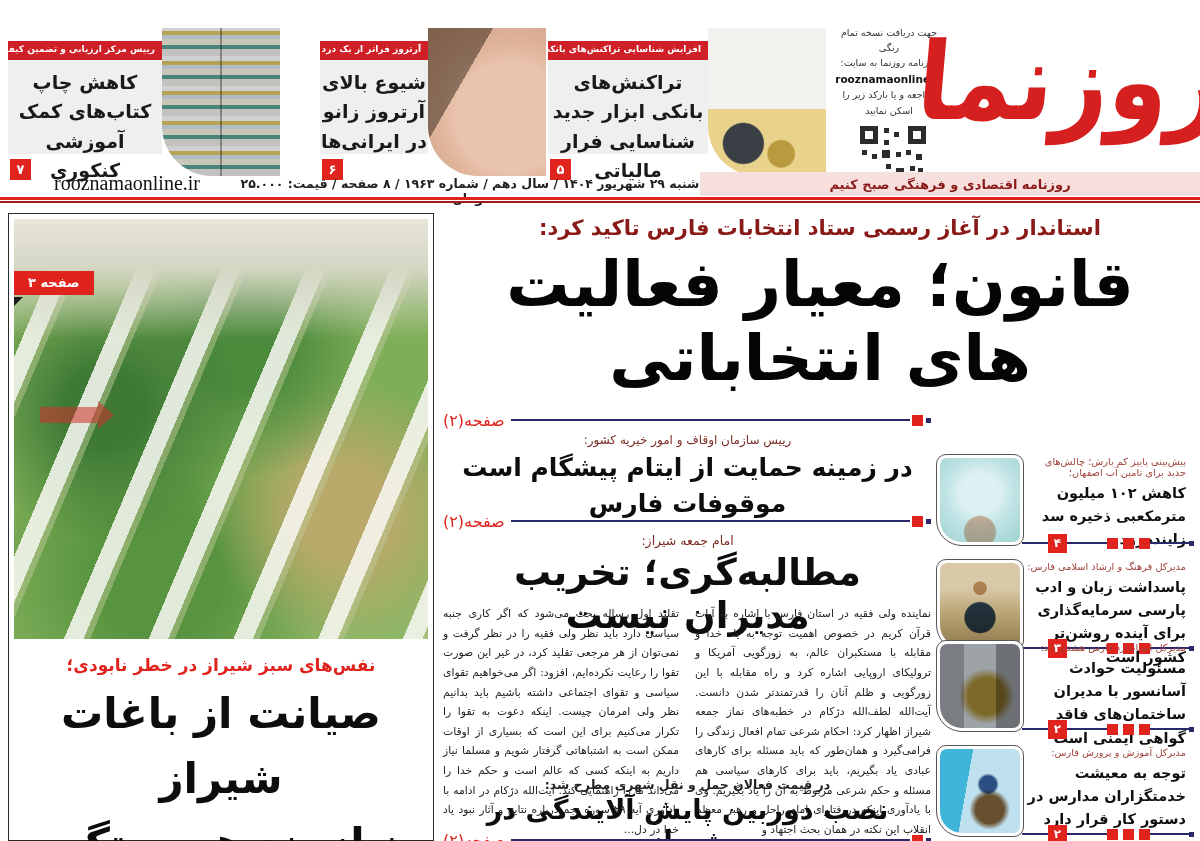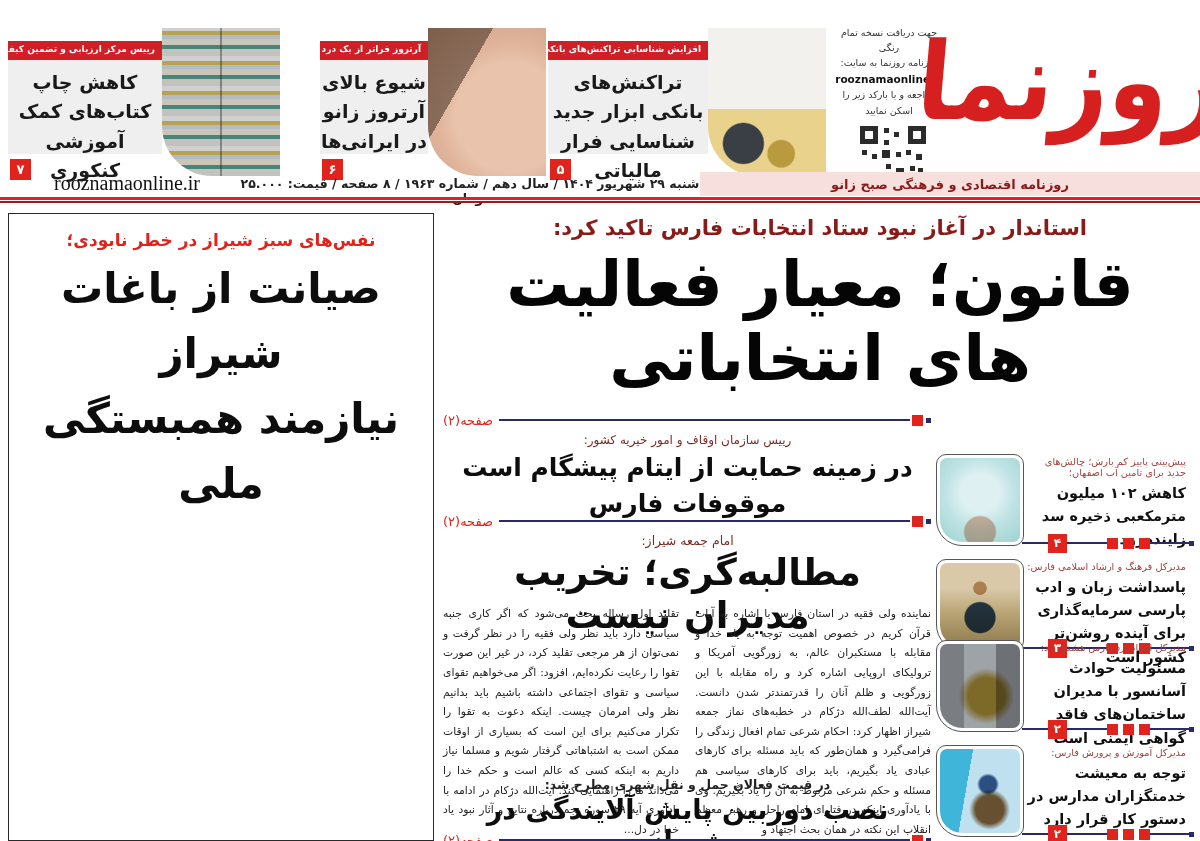--- a/index.html
+++ b/index.html
@@ -117,21 +117,21 @@
     position:absolute; left:445px; top:216px; width:750px; direction:rtl;
     text-align:center; color:#8a1a18; font-weight:bold; font-size:21px;
   }
   .lead-headline {
     position:absolute; left:442px; top:248px; width:756px; direction:rtl;
     text-align:center; color:#050505; font-weight:bold; font-size:63px;
     line-height:1.18; letter-spacing:-1px;
   }
   
   .divider { position:absolute; height:14px; display:flex; align-items:center; direction:ltr; }
-  .divider .lbl { color:#e0231c; font-size:13px; direction:rtl; white-space:nowrap; margin-right:6px; }
+  .divider .lbl { color:#e0231c; font-size:16px; direction:rtl; white-space:nowrap; margin-right:6px; }
   .divider .line { flex:1; height:1.5px; background:#2a2a6a; }
   .divider .sq { width:11px; height:11px; background:#e0231c; margin-left:2px; }
   .divider .dot { width:5px; height:5px; background:#2a2a6a; margin-left:3px; }
   
   .c-kicker { position:absolute; left:445px; width:485px; direction:rtl; text-align:center;
     color:#7c2a24; font-size:12px; }
   .c-head { position:absolute; left:445px; width:485px; direction:rtl; text-align:center;
     color:#0d0d0d; font-weight:bold; }
   .body-cols {
     position:absolute; left:443px; top:604px; width:488px; height:156px;
@@ -257,32 +257,37 @@
         <rect x="56" y="56" width="8" height="8"></rect>
           <rect x="60" y="44" width="5" height="5"></rect>
       </g>
     </svg>
   </div>
 
   <div class="logo">روزنما</div>
 
   <div class="site-url">rooznamaonline.ir</div>
   <div class="date-line">شنبه ۲۹ شهریور ۱۴۰۴ / سال دهم / شماره ۱۹۶۳ / ۸ صفحه / قیمت: ۲۵.۰۰۰ تومان</div>
-  <div class="tagline-band">روزنامه اقتصادی و فرهنگی صبح زانو</div>
+  <div class="tagline-band">روزنامه اقتصادی و فرهنگی صبح کنیم</div>
   <div class="red-rule"></div>
 
   <div class="left-box">
+    <div class="aerial">
+      <div class="page-tab">صفحه ۳</div>
+      <div class="page-tab-fold"></div>
+      <div class="photo-arrow"></div>
+    </div>
     <div class="left-kicker">نفس‌های سبز شیراز در خطر نابودی؛</div>
     <div class="left-headline">
       <div>صیانت از باغات شیراز</div>
       <div>نیازمند همبستگی ملی</div>
     </div>
   </div>
 
-  <div class="lead-kicker">استاندار در آغاز نبود ستاد انتخابات فارس تاکید کرد:</div>
+  <div class="lead-kicker">استاندار در آغاز رسمی ستاد انتخابات فارس تاکید کرد:</div>
   <div class="lead-headline">قانون؛ معیار فعالیت های انتخاباتی</div>
   <div class="divider" style="left:443px;top:413px;width:488px;">
     <span class="lbl">صفحه(۲)</span>
     <span class="line"></span>
       <span class="sq"></span>
       <span class="dot"></span>
   </div>
 
   <div class="c-kicker" style="top:433px;">رییس سازمان اوقاف و امور خیریه کشور:</div>
   <div class="c-head" style="top:450px;font-size:25px;line-height:1.45;">

